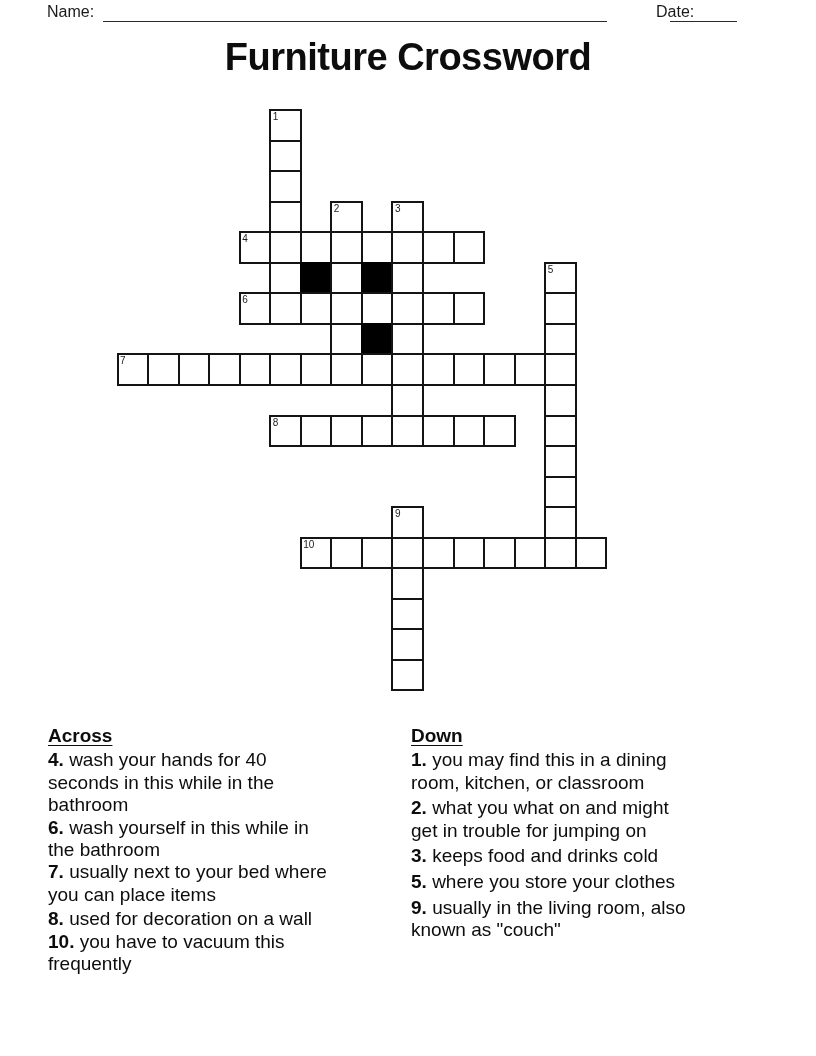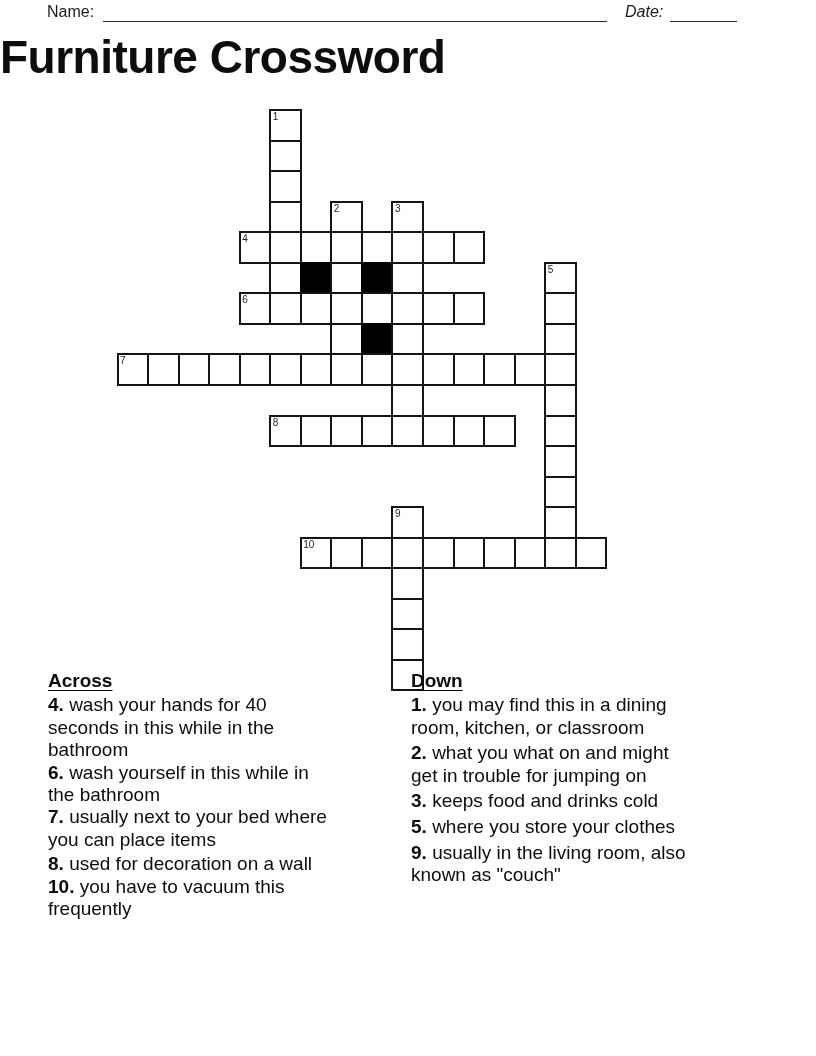--- a/index.html
+++ b/index.html
@@ -10,31 +10,32 @@
     color: #111;
     position: relative;
     overflow: hidden;
   }
   
   .hdr-label {
     position: absolute; top: 3px;
     font-size: 16px; line-height: 18px; color: #1a1a1a;
   }
   #name-label { left: 47px; }
-  #date-label { left: 625px; font-style: italic; }
+  #date-label { left: 656px; }
   .write-line {
     position: absolute; top: 7px; height: 14px;
     border-bottom: 1.5px solid #2a2a2a;
   }
   #name-line { left: 103px; width: 504px; }
   #date-line { left: 670px; width: 67px; }
   
   #page-title {
     position: absolute; left: 0; right: 0; top: 33px;
-    font-size: 46px; line-height: 48px;
+    text-align: center;
+    font-size: 38px; line-height: 48px;
     font-weight: 600; letter-spacing: -0.5px;
     color: #0d0d0d;
   }
   
   #grid {
     position: absolute; left: 116.5px; top: 109px;
     width: 600px; height: 600px;
   }
   .cell {
     position: absolute;
@@ -43,21 +44,21 @@
     border: 2px solid #141414;
     background: #ffffff;
   }
   .cell.black { background: #000000; border-color: #000000; }
   .cell .num {
     position: absolute; top: 0px; left: 1.5px;
     font-size: 10px; line-height: 11px; color: #1a1a1a;
   }
   
   .clue-col {
-    position: absolute; top: 670px;
+    position: absolute; top: 725px;
     font-size: 19px; line-height: 22.4px; color: #0d0d0d;
   }
   #across-col { left: 48px;  width: 356px; }
   #down-col   { left: 411px; width: 360px; }
   .clue-col h2 {
     margin: 0 0 2px 0;
     font-size: 19px; line-height: 22.4px; font-weight: 700;
     text-decoration: underline;
     text-underline-offset: 3px;
   }

